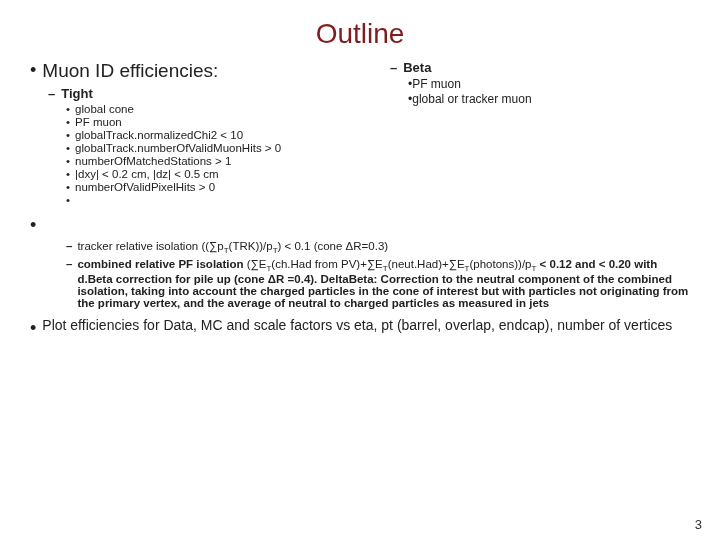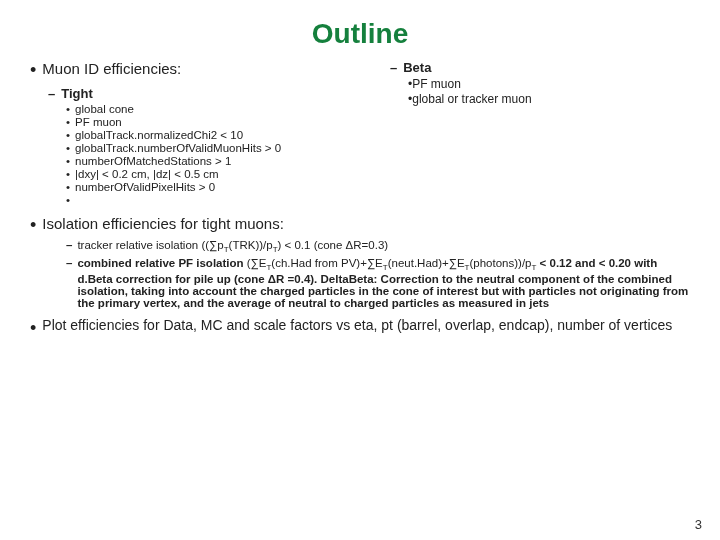--- a/index.html
+++ b/index.html
@@ -9,43 +9,43 @@
       background: #ffffff;
       font-family: Arial, sans-serif;
       font-size: 12px;
       color: #222;
       overflow: hidden;
       position: relative;
     }
     h1 {
       text-align: center;
       font-size: 28px;
-      font-weight: bold;
+      font-weight: normal;
       padding: 18px 0 10px 0;
-      color: #15803d;
+      color: #7f1d1d;
     }
     .main-content {
       padding: 0 30px;
     }
     .section {
       margin-bottom: 10px;
     }
     .bullet-main {
       display: flex;
       align-items: flex-start;
       font-size: 14px;
       margin-bottom: 4px;
     }
     .bullet-main .dot {
       font-size: 18px;
       margin-right: 6px;
       line-height: 1.2;
     }
     .bullet-main .label {
-      font-size: 15px;
+      font-size: 19px;
       font-weight: normal;
     }
     .muon-id-section {
       display: flex;
       align-items: flex-start;
       margin-bottom: 8px;
     }
     .muon-id-left {
       flex: 0 0 340px;
     }
@@ -191,21 +191,20 @@
           <span class="dot">•</span>
           <span>global or tracker muon</span>
         </div>
       </div>
     </div>
   </div>
 
   <div class="section isolation-section">
     <div class="isolation-title">
       <span class="dot" style="font-size:18px;margin-right:6px;line-height:1.2;">•</span>
-      <span style="font-size:15px;">Isolation efficiencies for tight muons:</span>
     </div>
     <div class="isolation-bullets">
       <div class="isolation-bullet">
         <span style="margin-right:5px;font-weight:bold;">–</span>
         <span>tracker relative isolation ((∑p<sub>T</sub>(TRK))/p<sub>T</sub>) &lt; 0.1 (cone ΔR=0.3)</span>
       </div>
       <div class="isolation-bullet">
         <span style="margin-right:5px;font-weight:bold;">–</span>
         <span><strong>combined relative PF isolation</strong> (∑E<sub>T</sub>(ch.Had from PV)+∑E<sub>T</sub>(neut.Had)+∑E<sub>T</sub>(photons))/p<sub>T</sub> <strong>&lt; 0.12 and &lt; 0.20 with d.Beta correction for pile up (cone ΔR =0.4). DeltaBeta: Correction to the neutral component of the combined isolation, taking into account the charged particles in the cone of interest but with particles not originating from the primary vertex, and the average of neutral to charged particles as measured in jets</strong></span>
       </div>

